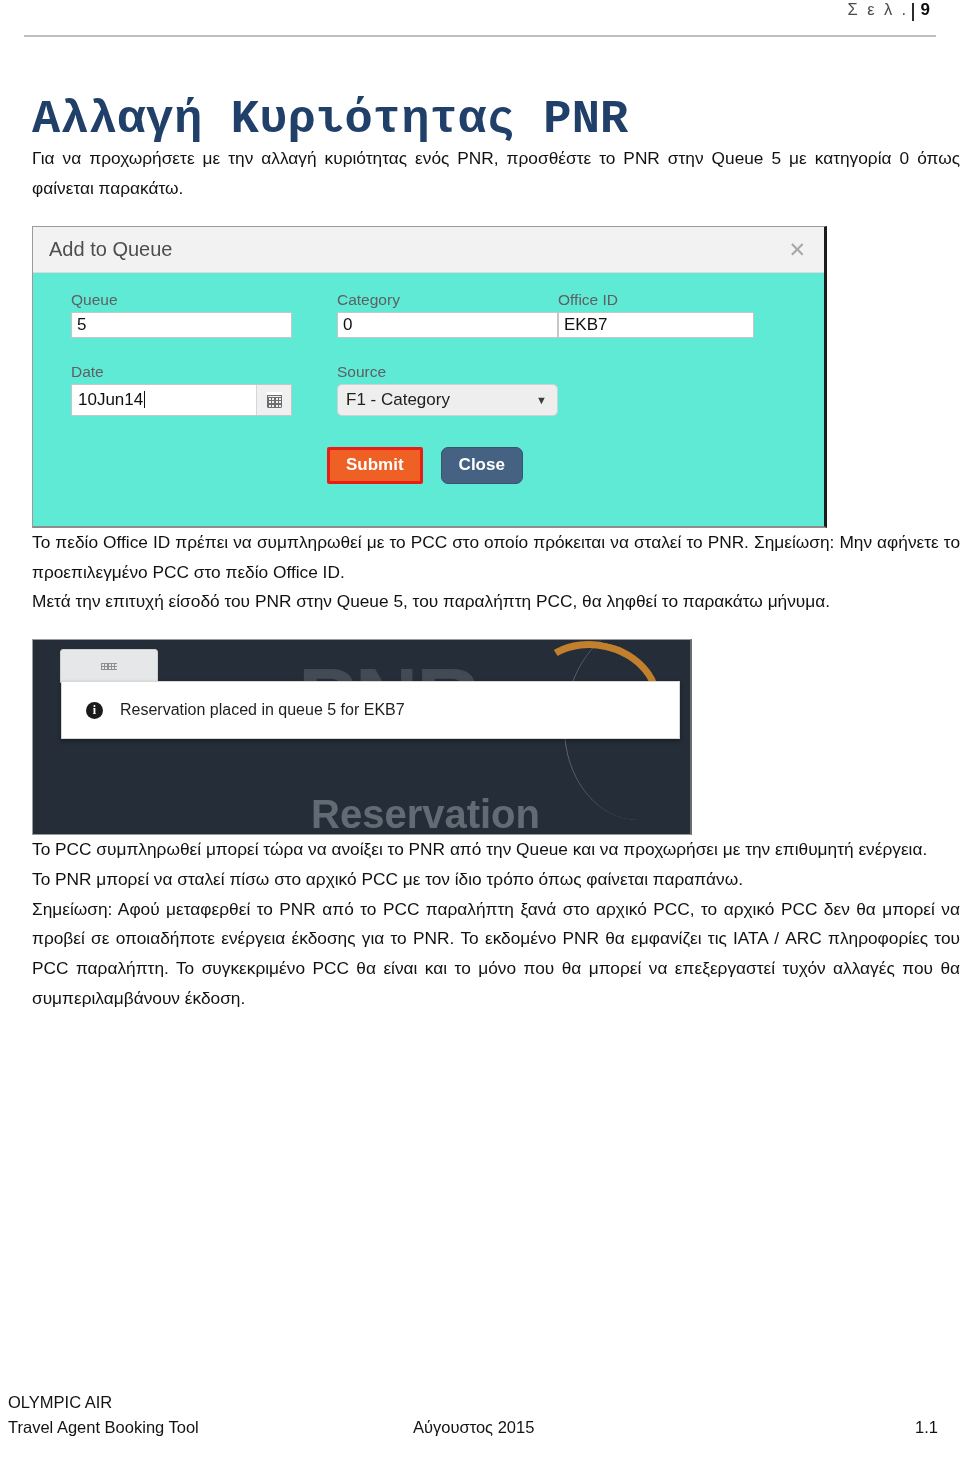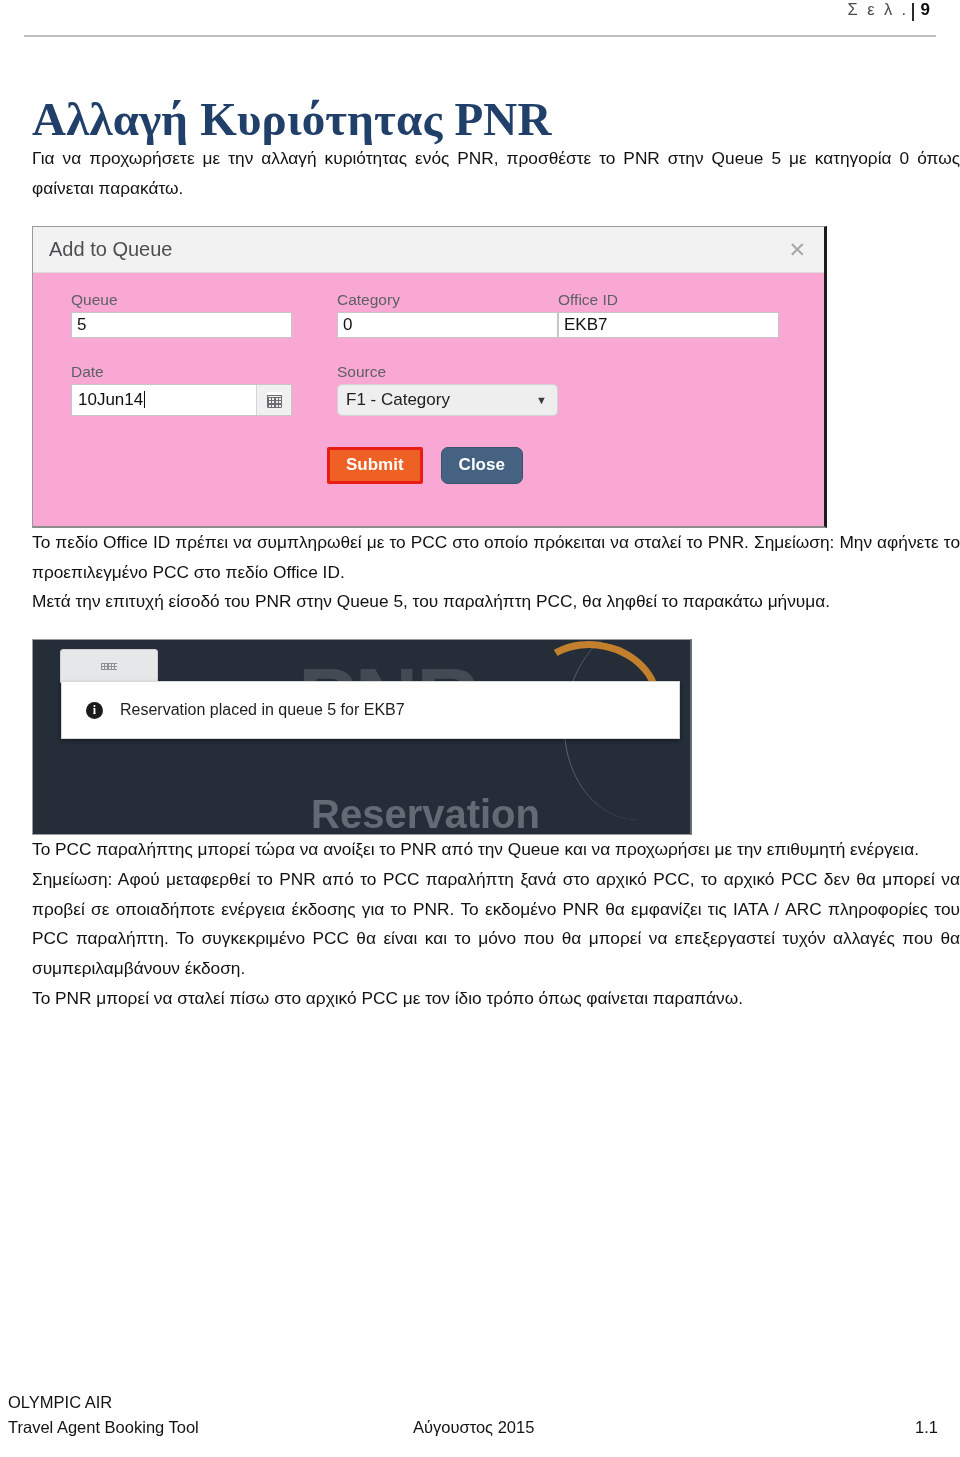--- a/index.html
+++ b/index.html
@@ -55,21 +55,21 @@
     color: #0d0d0d;
   }
   .header-rule {
     height: 1.5px;
     background: #bfbfbf;
     margin: 1px 0 0 0;
   }
 
   
   .doc-title {
-    font-family: Liberation Serif, serif;
+    font-family: Liberation Mono, monospace;
     font-size: 47px;
     font-weight: bold;
     color: #20406a;
     margin: 58px 0 0 8px;
     letter-spacing: 0.2px;
     line-height: 1.06;
   }
 
   
   p.body-text {
@@ -87,21 +87,21 @@
   .p-after-3 { margin-top: 22px; }
   .p-after-4 { margin-top: 20px; }
   .p-after-5 { margin-top: 20px; }
 
   
   .dialog-shot {
     position: relative;
     width: 795px;
     height: 302px;
     margin: 22px 0 0 8px;
-    background: #f9a8d4;
+    background: #5eead4;
     border: 1px solid #9a9a9a;
     border-right: 3px solid #1c1c1c;
     border-bottom: 2px solid #8d8d8d;
     box-sizing: border-box;
     overflow: hidden;
   }
   .dlg-titlebar {
     height: 46px;
     background: #f2f2f2;
     border-bottom: 1px solid #dcdcdc;
@@ -149,21 +149,21 @@
     font-size: 17px;
     color: #101010;
     padding: 0 5px;
     box-sizing: border-box;
     display: flex;
     align-items: center;
     font-family: "Liberation Sans", "DejaVu Sans", sans-serif;
   }
   .w-queue    { width: 221px; }
   .w-category { width: 221px; }
-  .w-office   { width: 221px; }
+  .w-office   { width: 196px; }
 
   .col-gap-1 { margin-left: 45px; }
   .col-gap-2 { }
 
   .row-2 { margin-top: 25px; }
 
   .date-wrap {
     display: flex;
     align-items: stretch;
     width: 221px;
@@ -482,23 +482,23 @@
     <div class="toast-bg-word2">Reservation</div>
     <div class="toast-tab">
       <span class="grip"></span>
     </div>
     <div class="toast-bar">
       <span class="info-icon">i</span>
       <span class="toast-text">Reservation placed in queue 5 for EKB7</span>
     </div>
   </div>
 
-  <p class="body-text p-after-3">Το PCC παραλήπτης μπορεί τώρα να ανοίξει το PNR από την Queue και να προχωρήσει με την επιθυμητή ενέργεια.</p>
+  <p class="body-text p-after-3">Το PCC συμπληρωθεί μπορεί τώρα να ανοίξει το PNR από την Queue και να προχωρήσει με την επιθυμητή ενέργεια.</p>
+  <p class="body-text p-after-4">Το PNR μπορεί να σταλεί πίσω στο αρχικό PCC με τον ίδιο τρόπο όπως φαίνεται παραπάνω.</p>
   <p class="body-text p-after-5">Σημείωση: Αφού μεταφερθεί το PNR από το PCC παραλήπτη ξανά στο αρχικό PCC, το αρχικό PCC δεν θα μπορεί να προβεί σε οποιαδήποτε ενέργεια έκδοσης για το PNR.  Το εκδομένο PNR θα εμφανίζει τις ΙΑΤΑ / ARC πληροφορίες του PCC παραλήπτη. Το συγκεκριμένο PCC θα είναι και το  μόνο που θα μπορεί να επεξεργαστεί τυχόν αλλαγές που θα συμπεριλαμβάνουν έκδοση.</p>
-  <p class="body-text p-after-4">Το PNR μπορεί να σταλεί πίσω στο αρχικό PCC με τον ίδιο τρόπο όπως φαίνεται παραπάνω.</p>
 
   <div class="page-footer">
     <div>OLYMPIC AIR</div>
     <div class="footer-line-2">
       <span class="f-left">Travel Agent Booking Tool</span>
       <span class="f-center">Αύγουστος 2015</span>
       <span class="f-right">1.1</span>
     </div>
   </div>
 

